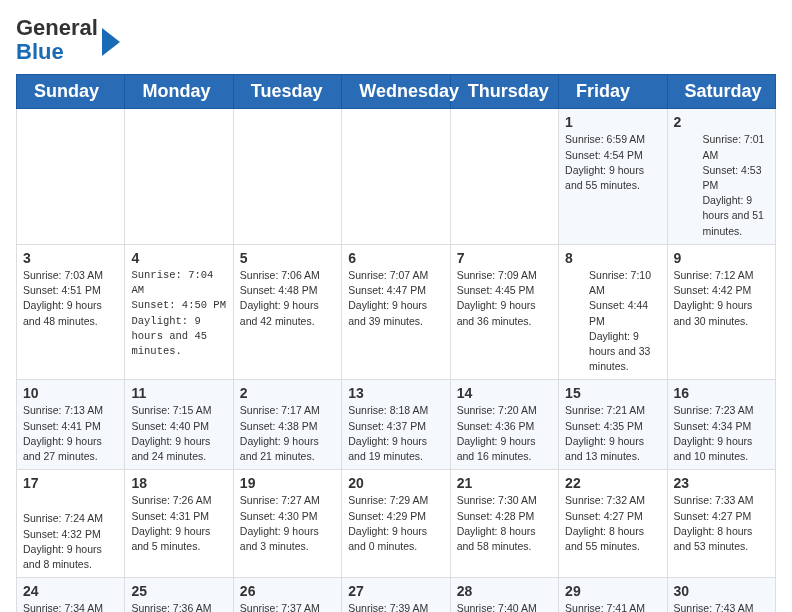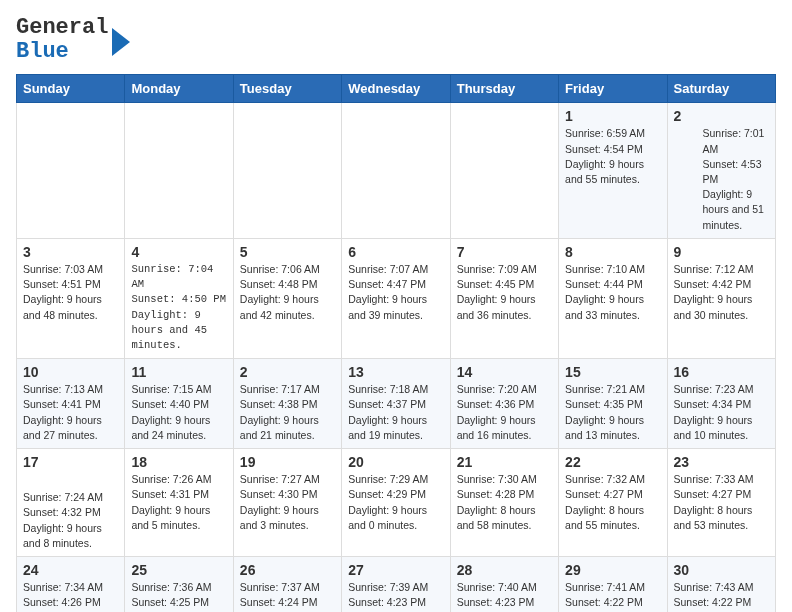--- a/index.html
+++ b/index.html
@@ -8,21 +8,20 @@
       background: #fff;
       width: 792px;
       min-height: 612px;
       padding: 16px;
     }
     .header {
       display: flex;
       justify-content: space-between;
       align-items: flex-start;
       margin-bottom: 10px;
-      font-family: Liberation Mono, monospace;
     }
     .logo {
       display: flex;
       align-items: center;
     }
     .logo-text {
       font-size: 22px;
       font-weight: bold;
       line-height: 1.1;
     }
@@ -51,22 +50,22 @@
     }
     table {
       width: 100%;
       border-collapse: collapse;
       table-layout: fixed;
     }
     thead tr th {
       background-color: #2a6bb5;
       color: #fff;
       text-align: left;
-      padding: 6px 6px;
-      font-size: 13px;
+      padding: 6px 17px;
+      font-size: 18px;
       font-weight: bold;
       border: 1px solid #1a5aa0;
     }
     tbody tr td {
       vertical-align: top;
       border: 1px solid #ddd;
       padding: 5px 6px;
       font-size: 11px;
       color: #333;
       background: #fff;
@@ -163,21 +162,21 @@
 Daylight: 9 hours and 39 minutes.</div>
         </td>
         <td>
           <span class="day-num">7</span>
           <div class="day-info" style="white-space: pre-line;">Sunrise: 7:09 AM
 Sunset: 4:45 PM
 Daylight: 9 hours and 36 minutes.</div>
         </td>
         <td>
           <span class="day-num">8</span>
-          <div class="day-info" style="white-space: pre-line;">Sunrise: 7:10 AM
+          <div class="day-info" style="white-space: pre-line; margin-left: 24px;">Sunrise: 7:10 AM
 Sunset: 4:44 PM
 Daylight: 9 hours and 33 minutes.</div>
         </td>
         <td>
           <span class="day-num">9</span>
           <div class="day-info" style="white-space: pre-line;">Sunrise: 7:12 AM
 Sunset: 4:42 PM
 Daylight: 9 hours and 30 minutes.</div>
         </td>
       </tr>
@@ -195,21 +194,21 @@
 Daylight: 9 hours and 24 minutes.</div>
         </td>
         <td>
           <span class="day-num">2</span>
           <div class="day-info" style="white-space: pre-line;">Sunrise: 7:17 AM
 Sunset: 4:38 PM
 Daylight: 9 hours and 21 minutes.</div>
         </td>
         <td>
           <span class="day-num">13</span>
-          <div class="day-info" style="white-space: pre-line;">Sunrise: 7:18 AM
+          <div class="day-info" style="white-space: pre-line;">Sunrise: 8:18 AM
 Sunset: 4:37 PM
 Daylight: 9 hours and 19 minutes.</div>
         </td>
         <td>
           <span class="day-num">14</span>
           <div class="day-info" style="white-space: pre-line;">Sunrise: 7:20 AM
 Sunset: 4:36 PM
 Daylight: 9 hours and 16 minutes.</div>
         </td>
         <td>

